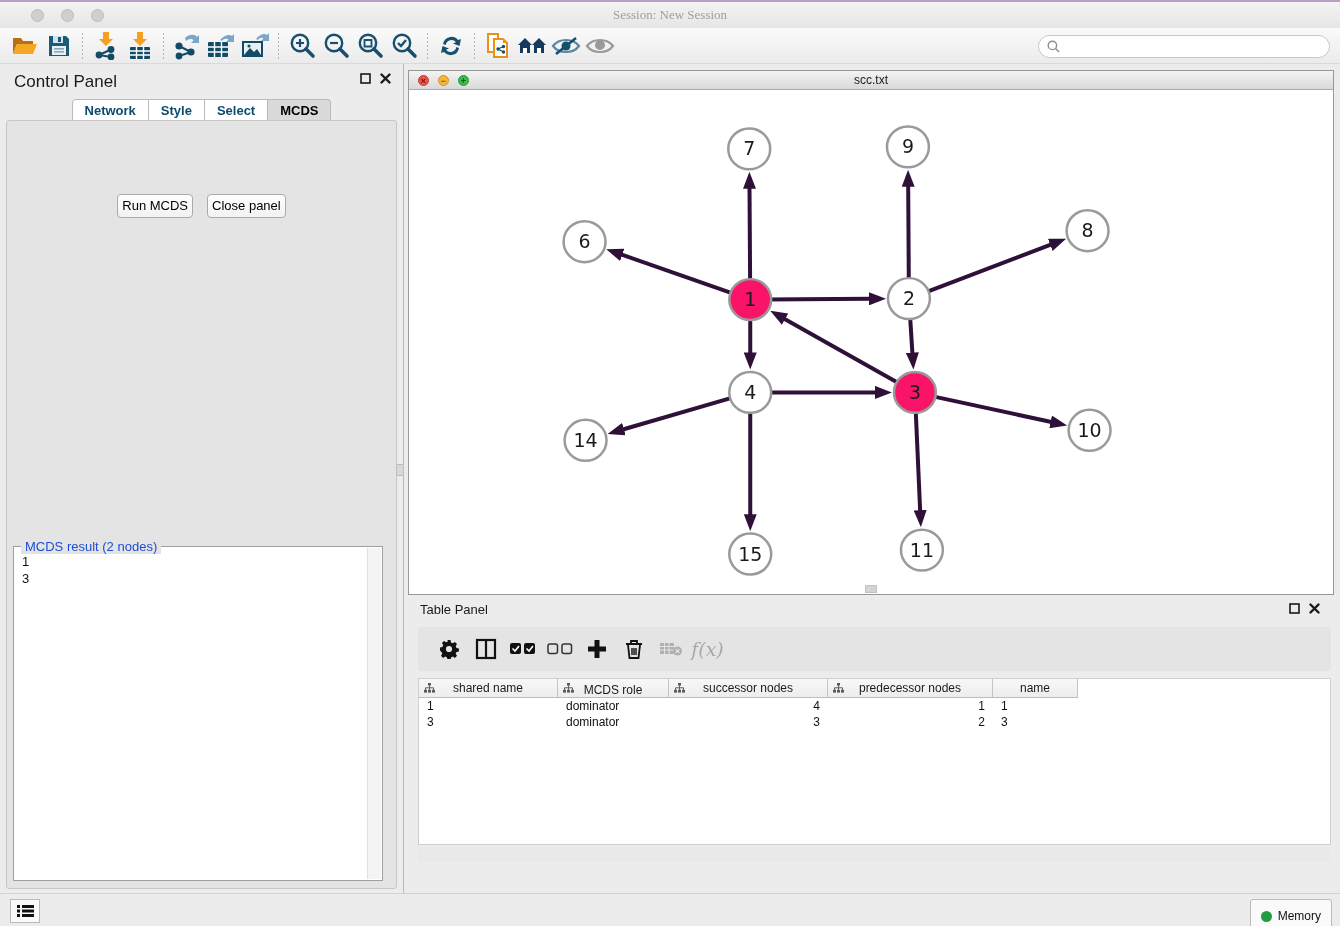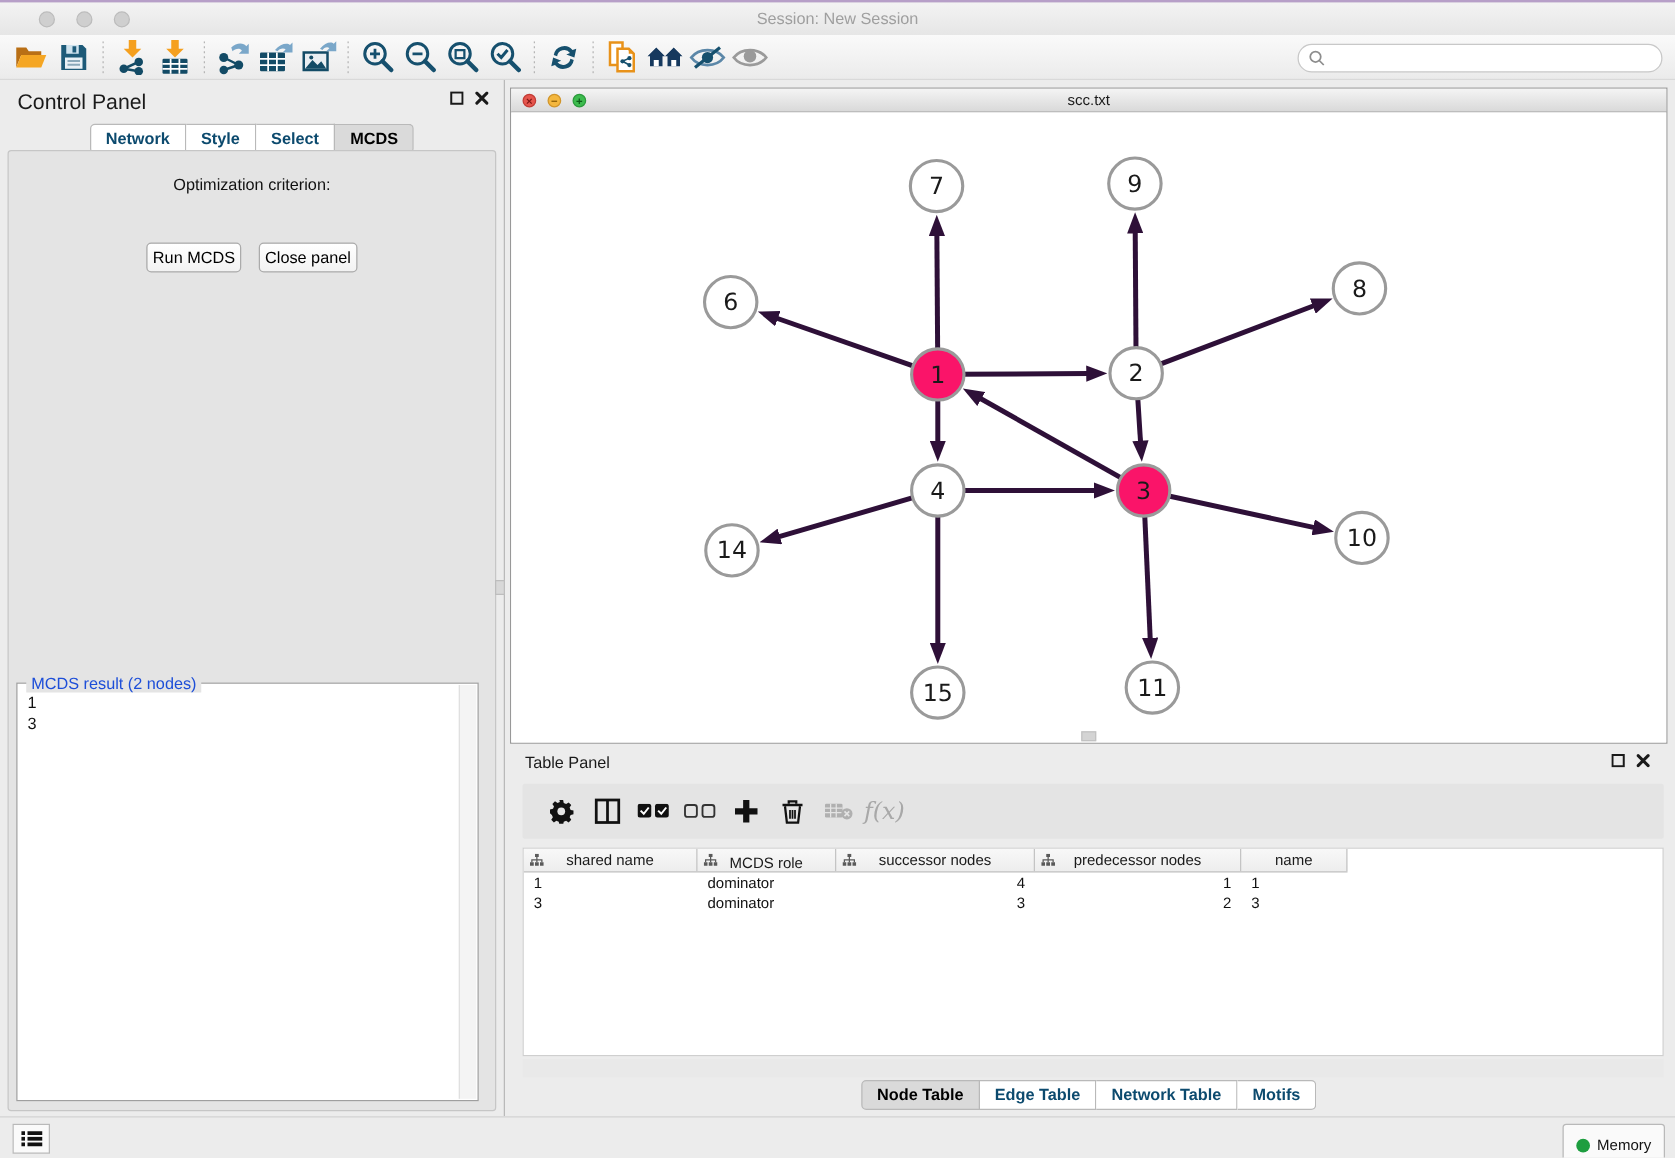--- a/index.html
+++ b/index.html
@@ -6,21 +6,21 @@
   html,body { width:1340px; height:926px; }
   body {
     font-family:"Liberation Sans", sans-serif;
     background:#ececec; position:relative; overflow:hidden;
     border-top:2px solid #b79fc8;
   }
   
   .titlebar { position:absolute; top:0; left:0; right:0; height:26px;
     background:linear-gradient(#f3f3f3,#e6e6e6); }
   .titlebar .title { position:absolute; left:0; right:0; top:5px; text-align:center;
-    font-size:13px; color:#9f9f9f; }
+    font-size:13px; color:#9f9f9f;font-family:Liberation Serif, serif; }
   .tl-dot { position:absolute; top:7px; width:13px; height:13px; border-radius:50%;
     background:#cfcfcf; border:1px solid #bcbcbc; }
   
   .toolbar { position:absolute; top:26px; left:0; right:0; height:36px;
     background:linear-gradient(#fafafa,#ebebeb); border-bottom:1px solid #d9d9d9;
     display:flex; align-items:center; }
   .tb-icon { width:34px; height:32px; display:flex; align-items:center; justify-content:center; cursor:pointer; }
   .tb-sep { width:1px; height:26px; margin:0 6px;
     background-image:linear-gradient(#b5b5b5 50%, transparent 50%); background-size:1px 4px; }
   .searchbox { position:absolute; right:10px; top:7px; width:292px; height:23px;
@@ -270,21 +270,20 @@
         <path d="M1.5 1.5 L9.5 9.5 M9.5 1.5 L1.5 9.5" stroke="#1a1a1a" stroke-width="2.4" stroke-linecap="round"></path>
       </svg>
   </div>
   <div class="tabs-row" id="cp-tabs">
       <div class="tab">Network</div>
       <div class="tab">Style</div>
       <div class="tab">Select</div>
       <div class="tab active">MCDS</div>
     </div>
   <div class="cp-body">
-    <div class="opt-label">Optimization criterion:</div>
     <div class="btn-row">
       <button class="push-btn">Run MCDS</button>
       <button class="push-btn">Close panel</button>
     </div>
     <div class="result-group">
       <div class="result-title">MCDS result (2 nodes)</div>
       <div class="result-text" id="result-lines">1
 3</div>
       <div class="result-scroll"></div>
     </div>
@@ -506,26 +505,20 @@
         <div class="grid-row">
           <div class="gr-cell" style="width: 139px; text-align: left;">3</div>
           <div class="gr-cell" style="width: 111px; text-align: left;">dominator</div>
           <div class="gr-cell" style="width: 159px; text-align: right;">3</div>
           <div class="gr-cell" style="width: 165px; text-align: right;">2</div>
           <div class="gr-cell" style="width: 85px; text-align: left;">3</div>
         </div>
       </div>
   </div>
   <div class="tp-scrollstrip"></div>
-  <div class="tp-tabs" id="tp-tabs">
-      <div class="tab active">Node Table</div>
-      <div class="tab">Edge Table</div>
-      <div class="tab">Network Table</div>
-      <div class="tab">Motifs</div>
-    </div>
 </div>
 
 <div class="statusbar">
   <div class="sb-left-btn">
     <svg width="17" height="14" viewBox="0 0 17 14">
         <g fill="#111">
           <rect x="0" y="1" width="3" height="3"></rect>
           <rect x="5" y="1" width="12" height="3"></rect>
           <rect x="0" y="5.5" width="3" height="3"></rect>
           <rect x="5" y="5.5" width="12" height="3"></rect>

